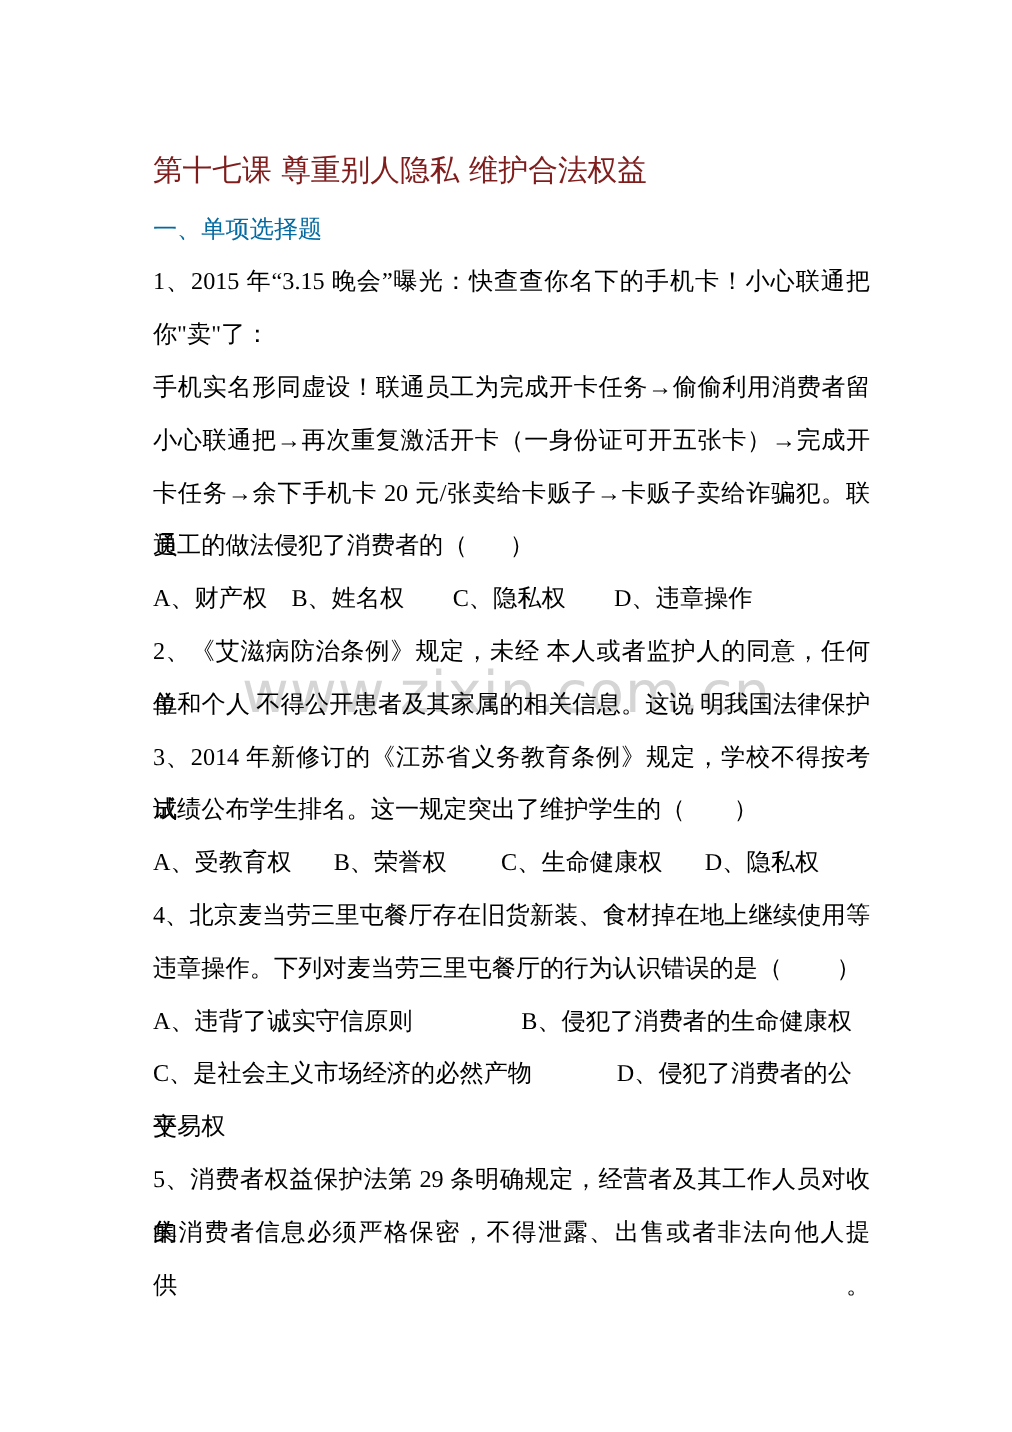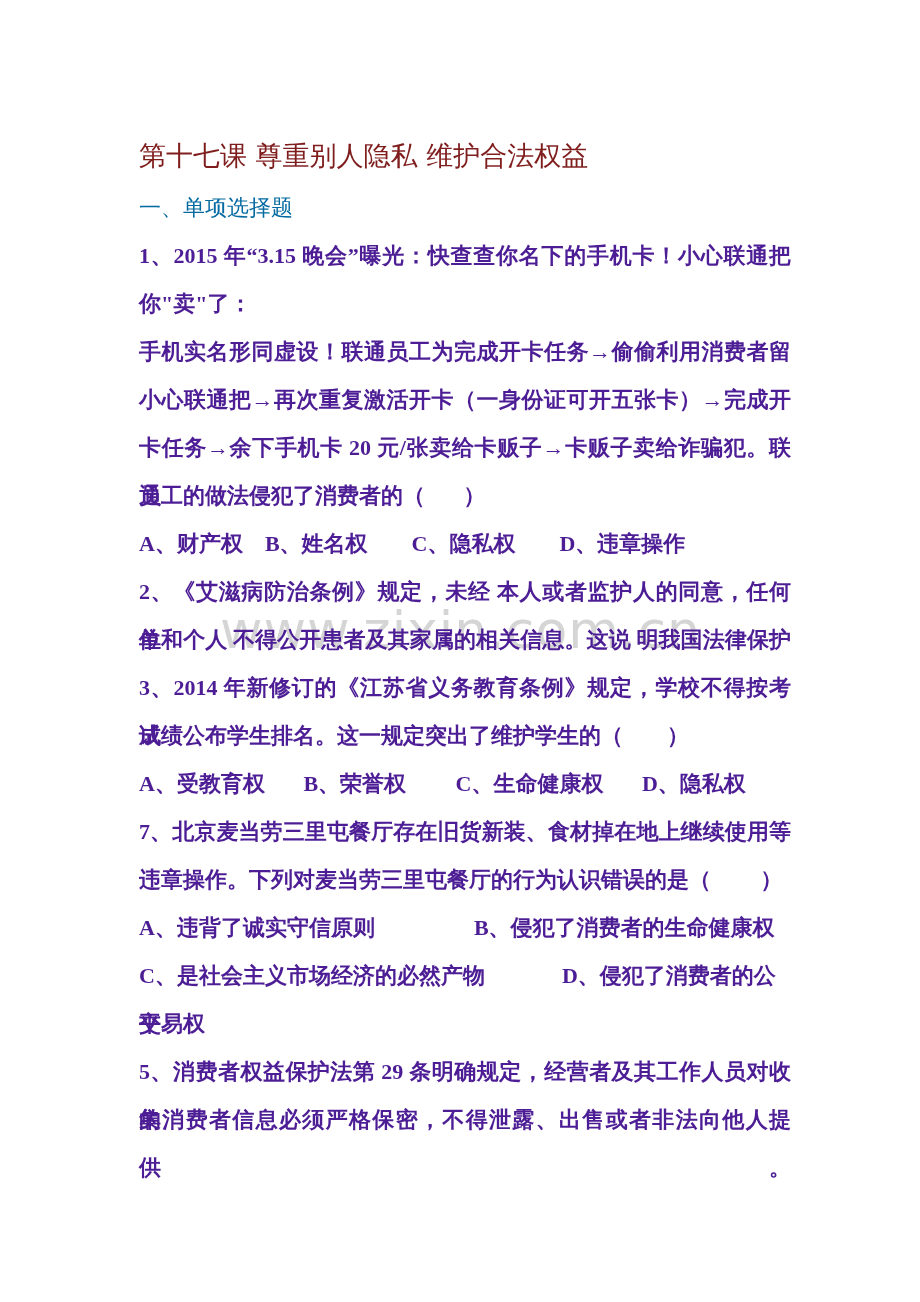--- a/index.html
+++ b/index.html
@@ -59,22 +59,21 @@
     position: absolute;
     left: 139px;
     top: 232px;
     width: 652px;
     z-index: 1;
   }
   .line {
     height: 48px;
     line-height: 48px;
     font-size: 22px;
-    color: #4c1d95;
-    font-weight: bold;
+    color: #000000;
   }
   .line.justify {
     text-align: justify;
     text-align-last: justify;
   }
   .line.left {
     text-align: left;
     white-space: pre-wrap;
   }
 </style>
@@ -91,21 +90,21 @@
       <div class="line justify">手机实名形同虚设！联通员工为完成开卡任务→偷偷利用消费者留</div>
       <div class="line justify">小心联通把→再次重复激活开卡（一身份证可开五张卡）→完成开</div>
       <div class="line justify">卡任务→余下手机卡 20 元/张卖给卡贩子→卡贩子卖给诈骗犯。联通</div>
       <div class="line left">员工的做法侵犯了消费者的（       ）</div>
       <div class="line left">A、财产权    B、姓名权        C、隐私权        D、违章操作</div>
       <div class="line justify">2、《艾滋病防治条例》规定，未经 本人或者监护人的同意，任何单</div>
       <div class="line justify">位和个人 不得公开患者及其家属的相关信息。这说 明我国法律保护</div>
       <div class="line justify">3、2014 年新修订的《江苏省义务教育条例》规定，学校不得按考试</div>
       <div class="line left">成绩公布学生排名。这一规定突出了维护学生的（        ）</div>
       <div class="line left">A、受教育权       B、荣誉权         C、生命健康权       D、隐私权</div>
-      <div class="line justify">7、北京麦当劳三里屯餐厅存在旧货新装、食材掉在地上继续使用等</div>
+      <div class="line justify">4、北京麦当劳三里屯餐厅存在旧货新装、食材掉在地上继续使用等</div>
       <div class="line left">违章操作。下列对麦当劳三里屯餐厅的行为认识错误的是（         ）</div>
       <div class="line left">A、违背了诚实守信原则                  B、侵犯了消费者的生命健康权</div>
       <div class="line left">C、是社会主义市场经济的必然产物              D、侵犯了消费者的公平</div>
       <div class="line left">交易权</div>
       <div class="line justify">5、消费者权益保护法第 29 条明确规定，经营者及其工作人员对收集</div>
       <div class="line justify">的消费者信息必须严格保密，不得泄露、出售或者非法向他人提供。</div>
     </div>
 </div>
 
 </body></html>

